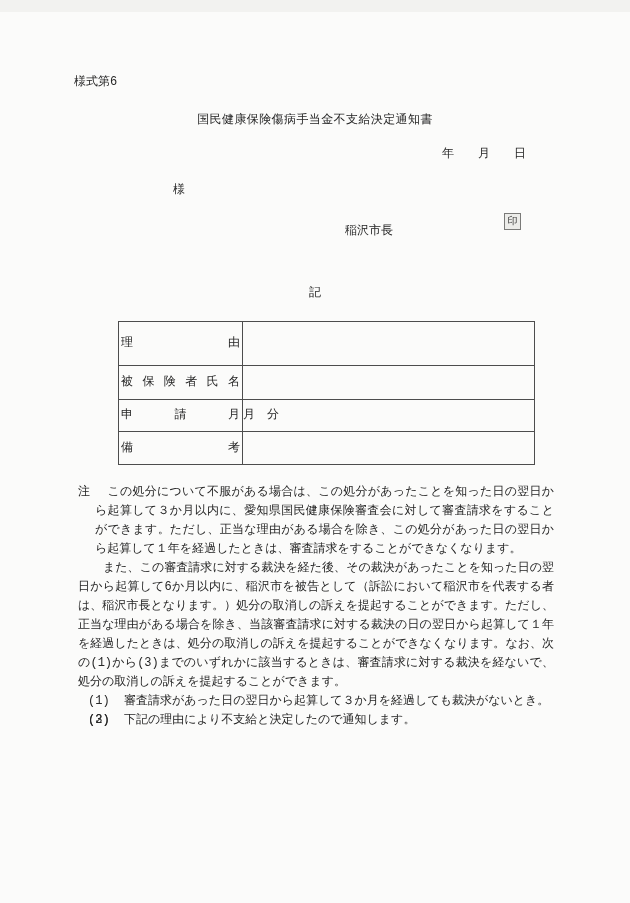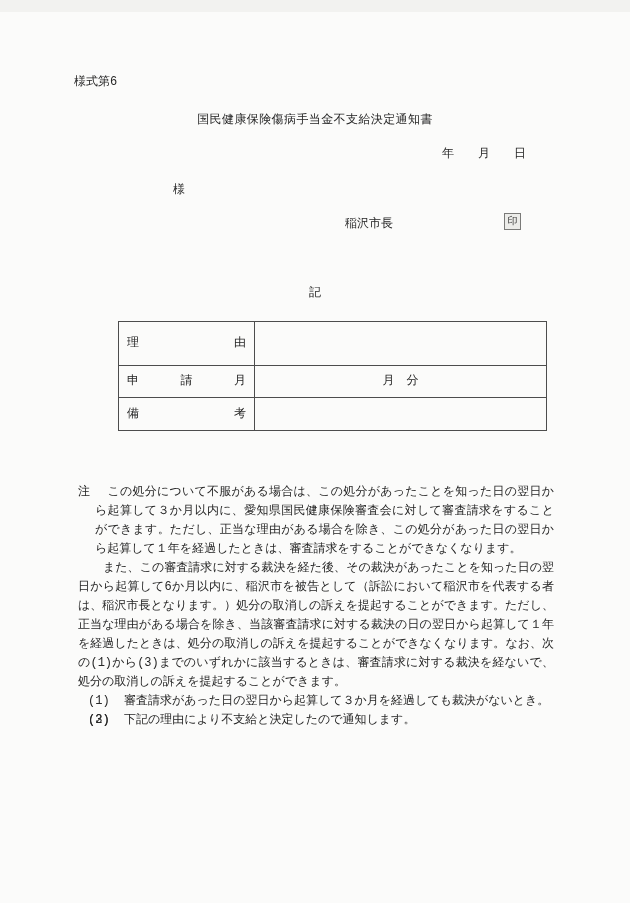--- a/index.html
+++ b/index.html
@@ -13,39 +13,39 @@
     font-size:12px;
     line-height:19px;
     overflow:hidden;
   }
   .abs { position:absolute; }
 
   #form-number { left:74px; top:61px; }
   #doc-title   { left:0; top:99px; width:630px; text-align:center; letter-spacing:0.4px; }
   #date-line   { left:442px; top:133px; }
   #addressee   { left:173px; top:169px; }
-  #issuer      { left:345px; top:203px; }
+  #issuer      { left:345px; top:210px; }
   #seal-box    {
     left:504px; top:201px;
     width:15px; height:15px;
     border:1px solid #7a7a78;
     background:#ecece9;
     font-size:10px; line-height:15px;
     text-align:center; color:#3a3a3a;
   }
   #intro       { left:67px; top:240px; width:488px; text-indent:1em; text-align:justify; }
   #ki-heading  { left:0; top:272px; width:630px; text-align:center; }
 
   #notice-table { left:118px; top:309px; border-collapse:collapse; table-layout:fixed; }
   #notice-table td { border:1px solid #4d4d4d; padding:0; vertical-align:middle; }
   #notice-table .label-cell {
-    width:119px; padding:0 8px;
+    width:119px; padding:0 2px;
     text-align:justify; text-align-last:justify;
   }
-  #notice-table .value-cell { width:291px; text-align:center; }
+  #notice-table .value-cell { width:291px; text-align:left; }
   tr.row-1 { height:44px; }
   tr.row-2 { height:34px; }
   tr.row-3 { height:32px; }
   tr.row-4 { height:33px; }
 
   #note-block { left:78px; top:471px; width:476px; text-align:justify; }
   .note-p1 { margin:0; padding-left:17px; text-indent:-17px; }
   .note-gap { display:inline-block; width:17px; }
   .note-p2 { margin:0; text-indent:25px; }
   .note-item { position:relative; margin:0; padding-left:46px; }
@@ -73,20 +73,24 @@
 
 
   <div class="abs" id="ki-heading">記</div>
 
   <table class="abs" id="notice-table">
     <tbody>
       <tr class="row-1">
         <td class="label-cell">理由</td>
         <td class="value-cell"></td>
       </tr>
+      <tr class="row-2">
+        <td class="label-cell">被保険者氏名</td>
+        <td class="value-cell"></td>
+      </tr>
       <tr class="row-3">
         <td class="label-cell">申請月</td>
         <td class="value-cell">月　分</td>
       </tr>
       <tr class="row-4">
         <td class="label-cell">備考</td>
         <td class="value-cell"></td>
       </tr>
     </tbody>
   </table>

